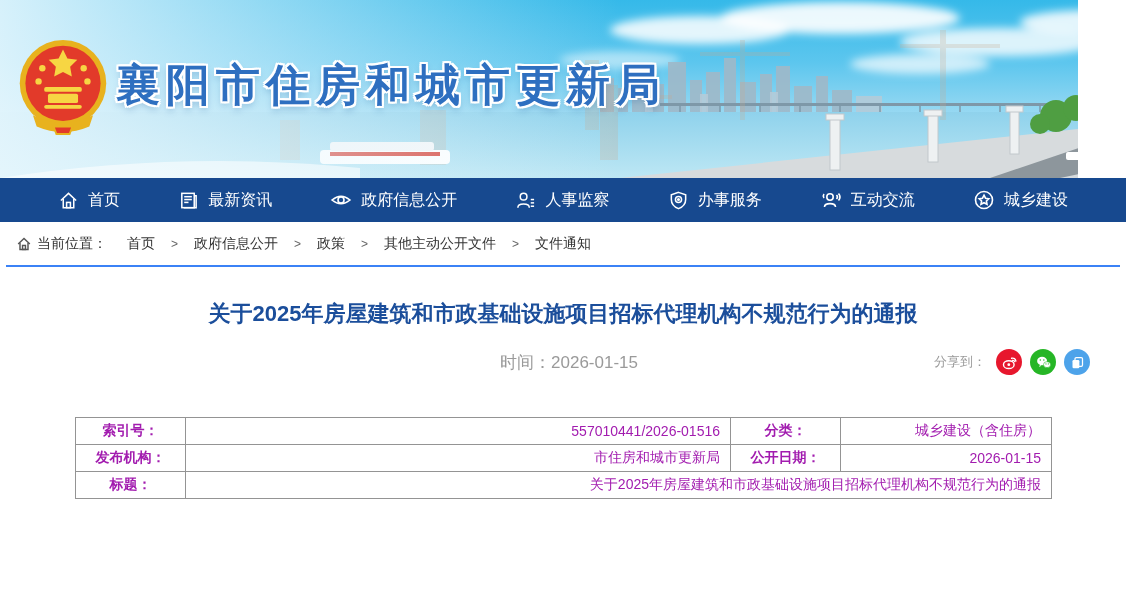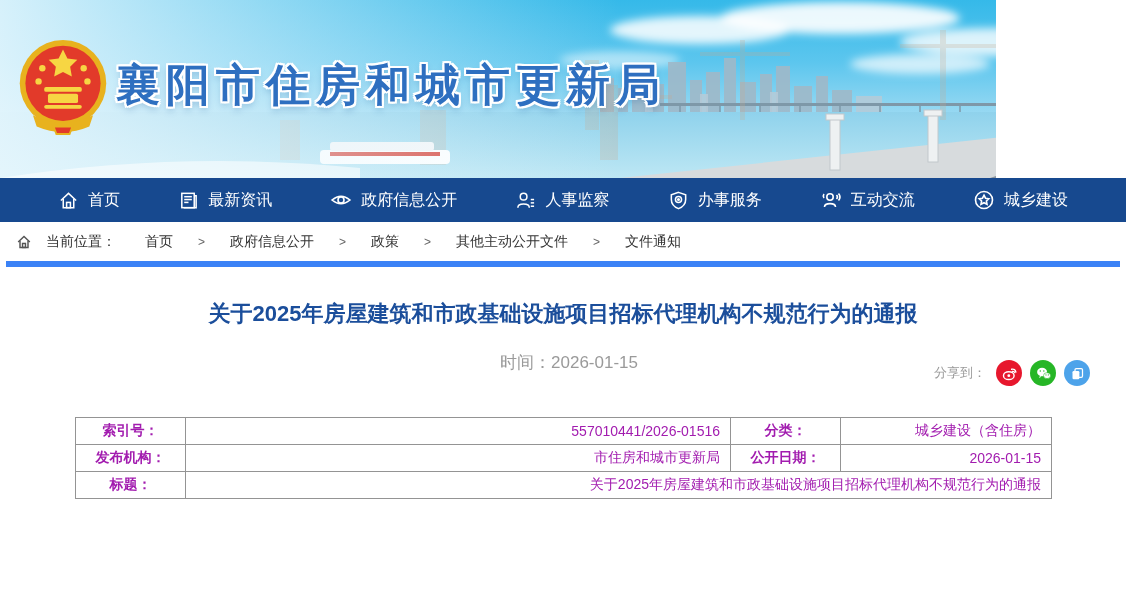--- a/index.html
+++ b/index.html
@@ -3,52 +3,52 @@
 <meta charset="utf-8">
 <style>
   * { margin:0; padding:0; box-sizing:border-box; }
   html,body { width:1126px; height:589px; }
   body {
     font-family:"Liberation Sans","DejaVu Sans",sans-serif;
     background:#ffffff; color:#333; overflow:hidden; position:relative;
   }
 
   
-  .banner { position:relative; width:996px; height:178px; overflow:hidden;
+  .banner { position:relative; width:1078px; height:178px; overflow:hidden;
             background:linear-gradient(180deg,#35b9e9 0%,#5cc6ee 35%,#a5ddf3 70%,#cfeef9 100%); }
   .banner svg.scene { position:absolute; left:0; top:0; }
   .emblem { position:absolute; left:16px; top:36px; width:94px; height:104px; }
   .site-title {
     position:absolute; left:116px; top:56px;
     font-size:44px; font-weight:bold; letter-spacing:6px; color:#2e6fc0; white-space:nowrap;
     text-shadow:-2px 0 0 #fff,2px 0 0 #fff,0 -2px 0 #fff,0 2px 0 #fff,
                 -2px -2px 0 #fff,2px 2px 0 #fff,-2px 2px 0 #fff,2px -2px 0 #fff,
                 0 4px 7px rgba(20,80,150,.35);
   }
 
   
   .nav { height:44px; background:#17498f; display:flex; align-items:center;
          justify-content:space-between; padding:0 58px; }
   .nav-item { display:flex; align-items:center; gap:9px; color:#fff; font-size:16px; cursor:pointer; white-space:nowrap; }
   .nav-item svg { display:block; }
 
   
-  .breadcrumb { height:45px; display:flex; align-items:center; gap:14px;
+  .breadcrumb { height:45px; display:flex; align-items:center; gap:5px;
                 padding:0 10px; margin:0 6px; font-size:14px; color:#333;
-                border-bottom:6px solid #3b82f6; background:#fff; }
+                border-bottom:2px solid #3b82f6; background:#fff; }
   .breadcrumb .crumb { cursor:pointer; padding:0 9px; }
   .breadcrumb .sep { color:#666; font-size:12px; padding:0 2px; }
   .breadcrumb .loc { padding-right:6px; }
 
   
   .article-title { margin-top:32px; text-align:center; font-size:22px;
                    font-weight:bold; color:#1b4e9b; line-height:30px; }
   .meta-row { position:relative; margin-top:20px; height:28px; }
   .time { text-align:center; color:#9a9a9a; font-size:17px; line-height:28px;padding-left:12px; }
-  .share { position:absolute; right:36px; top:0; display:flex; align-items:center; gap:8px;margin-top:11px; }
+  .share { position:absolute; right:36px; top:0; display:flex; align-items:center; gap:8px; }
   .share-label { color:#9a9a9a; font-size:13px; margin-right:2px; }
   .share-btn { width:26px; height:26px; border-radius:50%; display:flex;
                align-items:center; justify-content:center; cursor:pointer; }
   .share-weibo { background:#e7172d; }
   .share-wechat { background:#26b626; }
   .share-copy { background:#4da3ea; }
 
   
   .table-wrap { width:976px; margin:40px auto 0; }
   table.meta { width:100%; border-collapse:collapse; table-layout:fixed;

